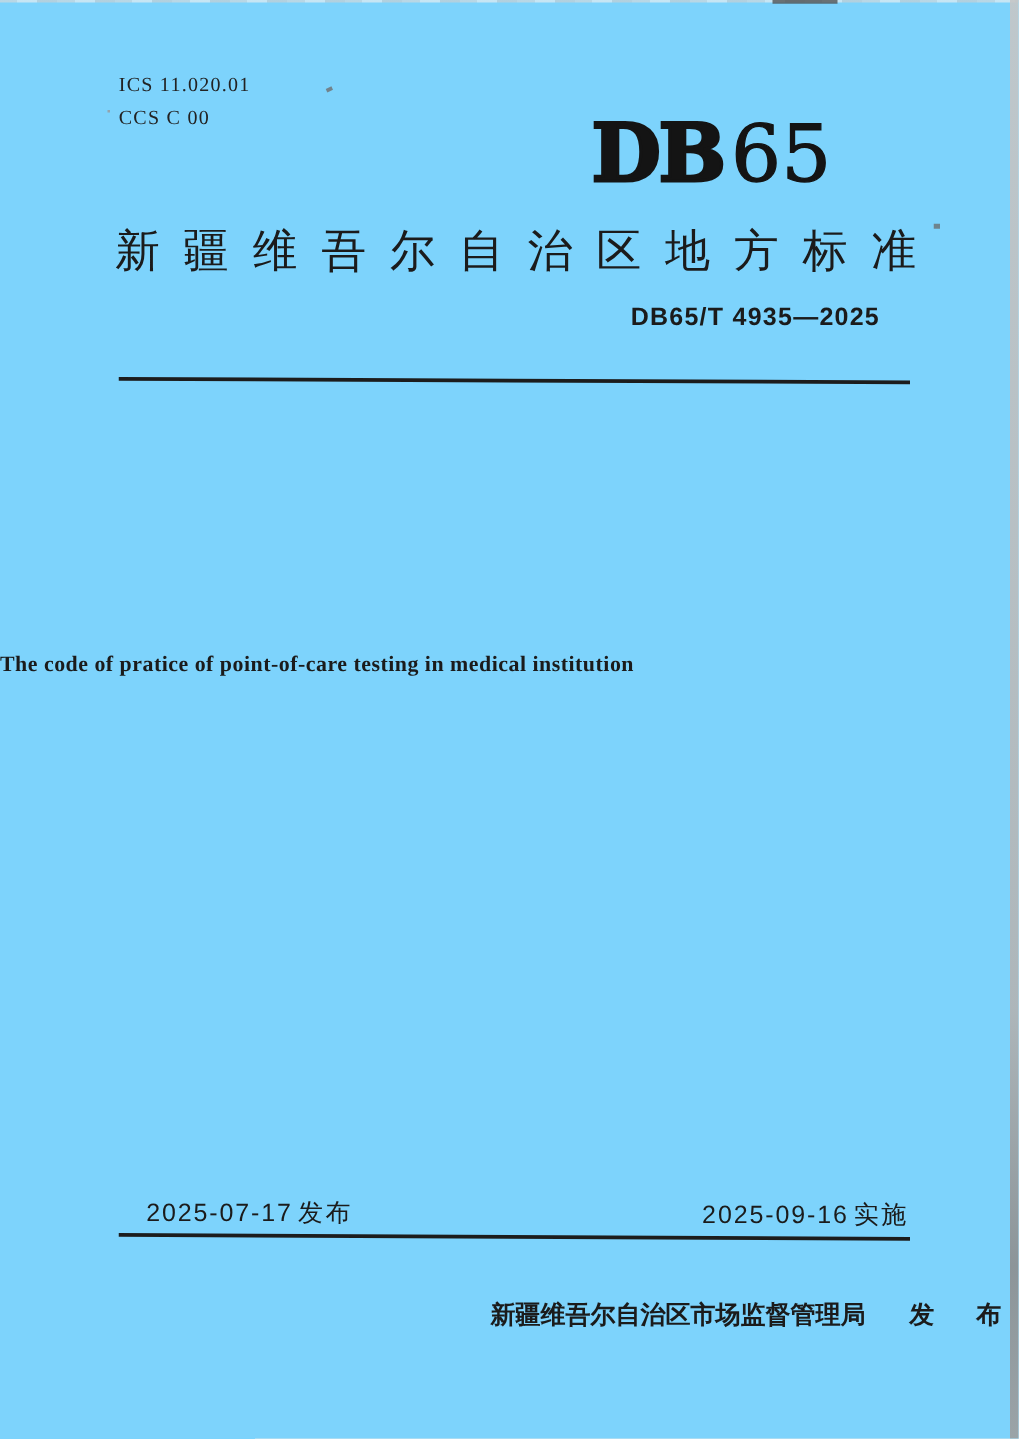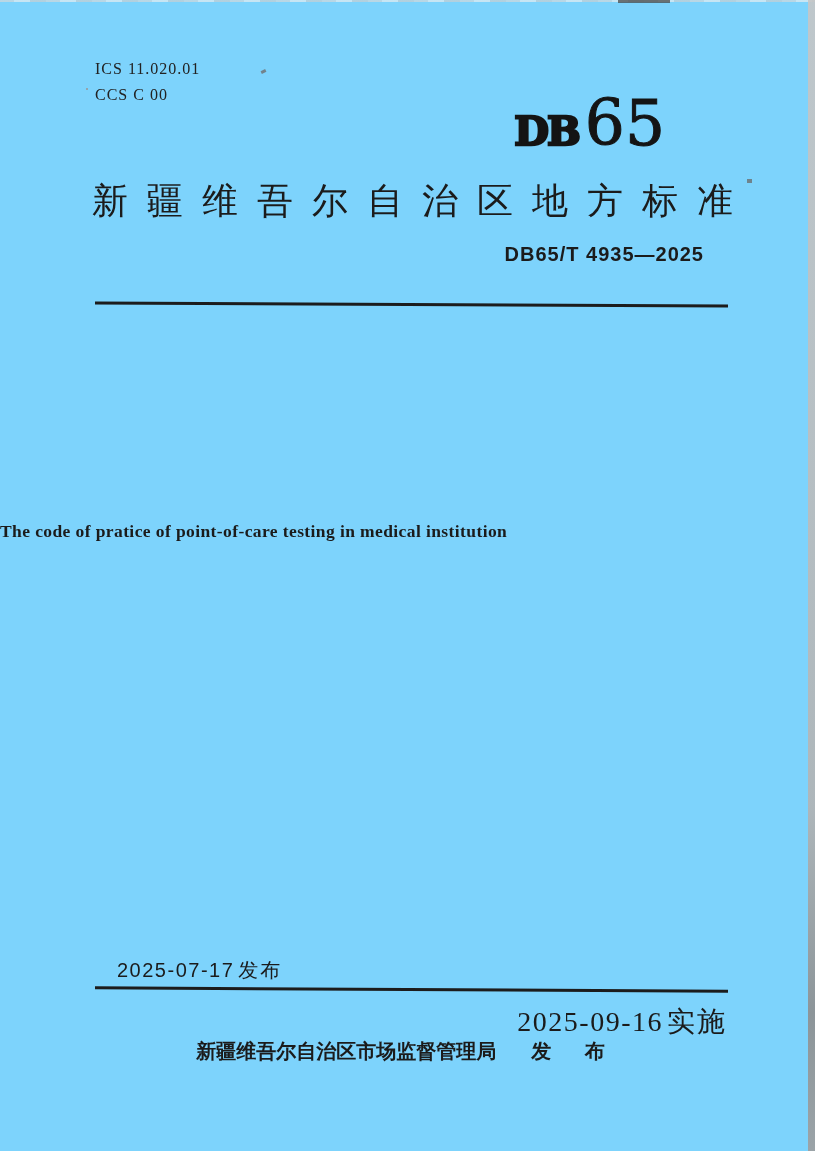--- a/index.html
+++ b/index.html
@@ -30,21 +30,21 @@
   }
 
   
   .logo {
     position: absolute; top: 92px; right: 150px;
     white-space: nowrap; color: #141414;
     font-family: "DejaVu Serif", serif;
     line-height: 1;
   }
   .logo .db {
-    font-size: 40px; font-weight: 900;
+    font-size: 64px; font-weight: 900;
     letter-spacing: -2px;
     -webkit-text-stroke: 2.5px #141414;
   }
   .logo .num {
     font-size: 63px; font-weight: 400;
     letter-spacing: 0px; margin-left: 6px;
     -webkit-text-stroke: 1px #141414;
   }
 
   
@@ -81,30 +81,30 @@
     color: #1b1b1b; white-space: nowrap;
   }
 
   
   .date-issue {
     position: absolute; left: 95px; top: 957px;
     font-size: 20px; font-weight: 500; letter-spacing: 1.5px;
     color: #1b1b1b; white-space: nowrap; margin-left: 22px;
   }
   .date-impl {
-    position: absolute; right: 88px; top: 1003px;
-    font-size: 28px; font-weight: 500; letter-spacing: 1.5px;
-    color: #1b1b1b; white-space: nowrap; font-family: Liberation Serif, serif;
+    position: absolute; right: 88px; top: 958px;
+    font-size: 20px; font-weight: 500; letter-spacing: 1.5px;
+    color: #1b1b1b; white-space: nowrap;
   }
   .date-label { margin-left: 4px; letter-spacing: 2px; }
 
   
   .publisher {
     position: absolute; left: 0; right: 0; top: 1038px;
-    text-align: center;
+    text-align: right;
     font-size: 20px; font-weight: 600; color: #1b1b1b;
     white-space: nowrap;
   }
   .publisher .action { margin-left: 35px; letter-spacing: 14px; }
 
   
   .edge-top {
     position: absolute; left: 0; top: 0; width: 100%; height: 2px;
     background: repeating-linear-gradient(90deg,
       #d9d9d9 0 14px, #efefef 14px 30px, #cfcfcf 30px 46px);

